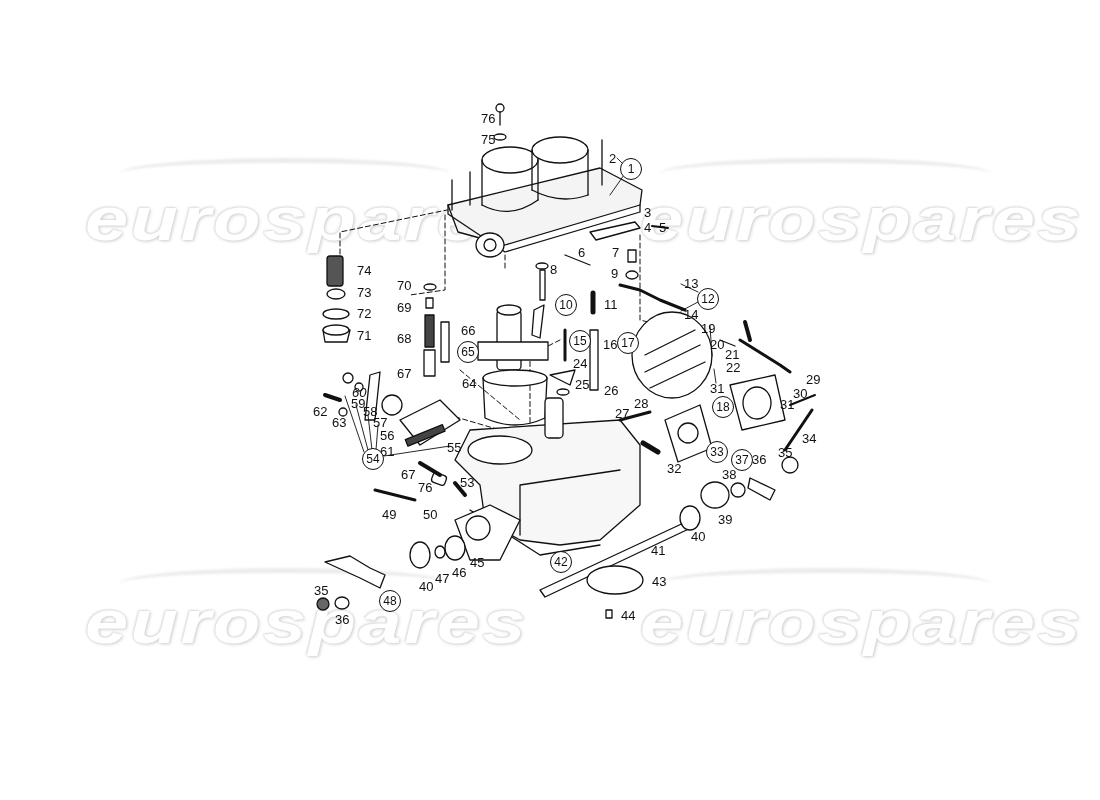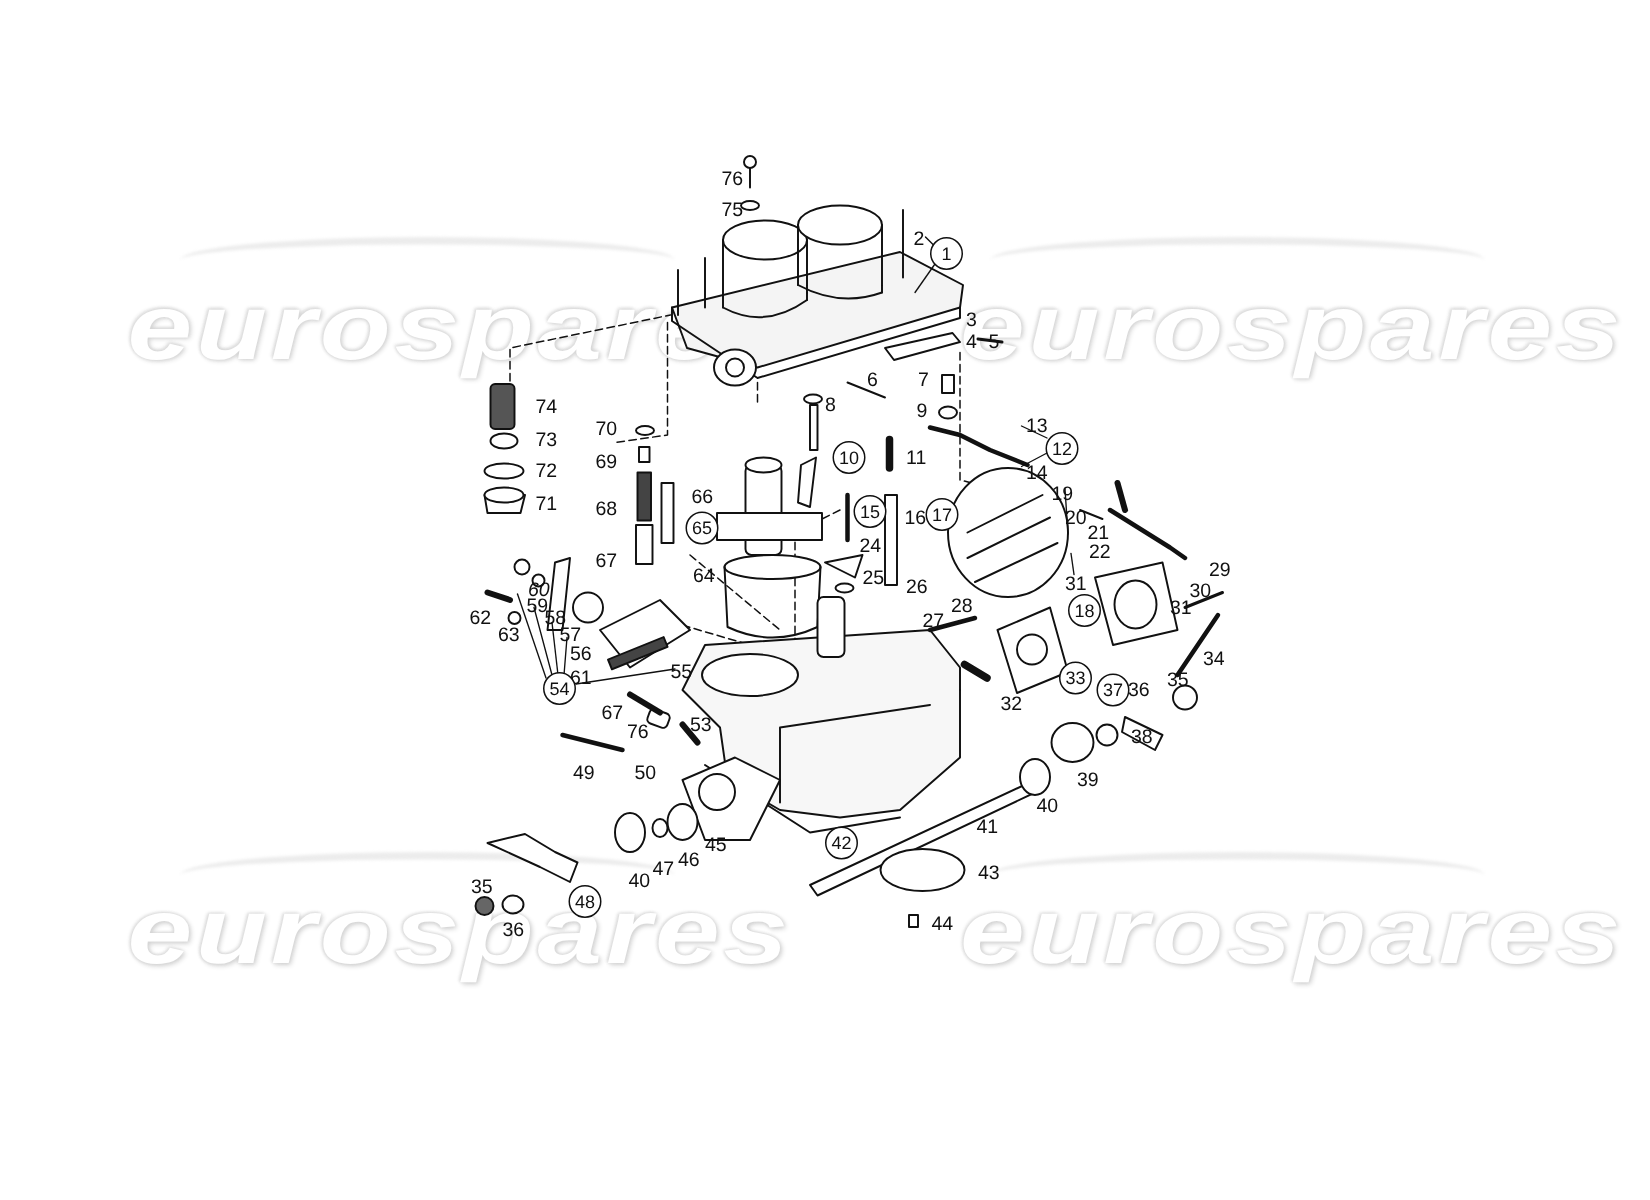--- a/index.html
+++ b/index.html
@@ -241,21 +241,21 @@
   <div class="lbl" style="left:447px;top:441px;">55</div>
   <div class="circ" style="left:362px;top:448px;">54</div>
   <div class="lbl" style="left:615px;top:407px;">27</div>
   <div class="lbl" style="left:634px;top:397px;">28</div>
   <div class="lbl" style="left:802px;top:432px;">34</div>
   <div class="circ" style="left:706px;top:441px;">33</div>
   <div class="lbl" style="left:778px;top:446px;">35</div>
   <div class="circ" style="left:731px;top:449px;">37</div>
   <div class="lbl" style="left:752px;top:453px;">36</div>
   <div class="lbl" style="left:651px;top:462px;margin-left:16px;">32</div>
-  <div class="lbl" style="left:754px;top:468px;margin-top:16px;">38</div>
+  <div class="lbl" style="left:722px;top:468px;">38</div>
   <div class="lbl" style="left:401px;top:468px;">67</div>
   <div class="lbl" style="left:418px;top:481px;">76</div>
   <div class="lbl" style="left:460px;top:476px;">53</div>
   <div class="lbl" style="left:382px;top:508px;">49</div>
   <div class="lbl" style="left:392px;top:508px;margin-left:31px;">50</div>
   <div class="lbl" style="left:718px;top:513px;">39</div>
   <div class="lbl" style="left:691px;top:530px;">40</div>
   <div class="lbl" style="left:651px;top:544px;">41</div>
   <div class="circ" style="left:550px;top:551px;">42</div>
   <div class="lbl" style="left:470px;top:556px;">45</div>

